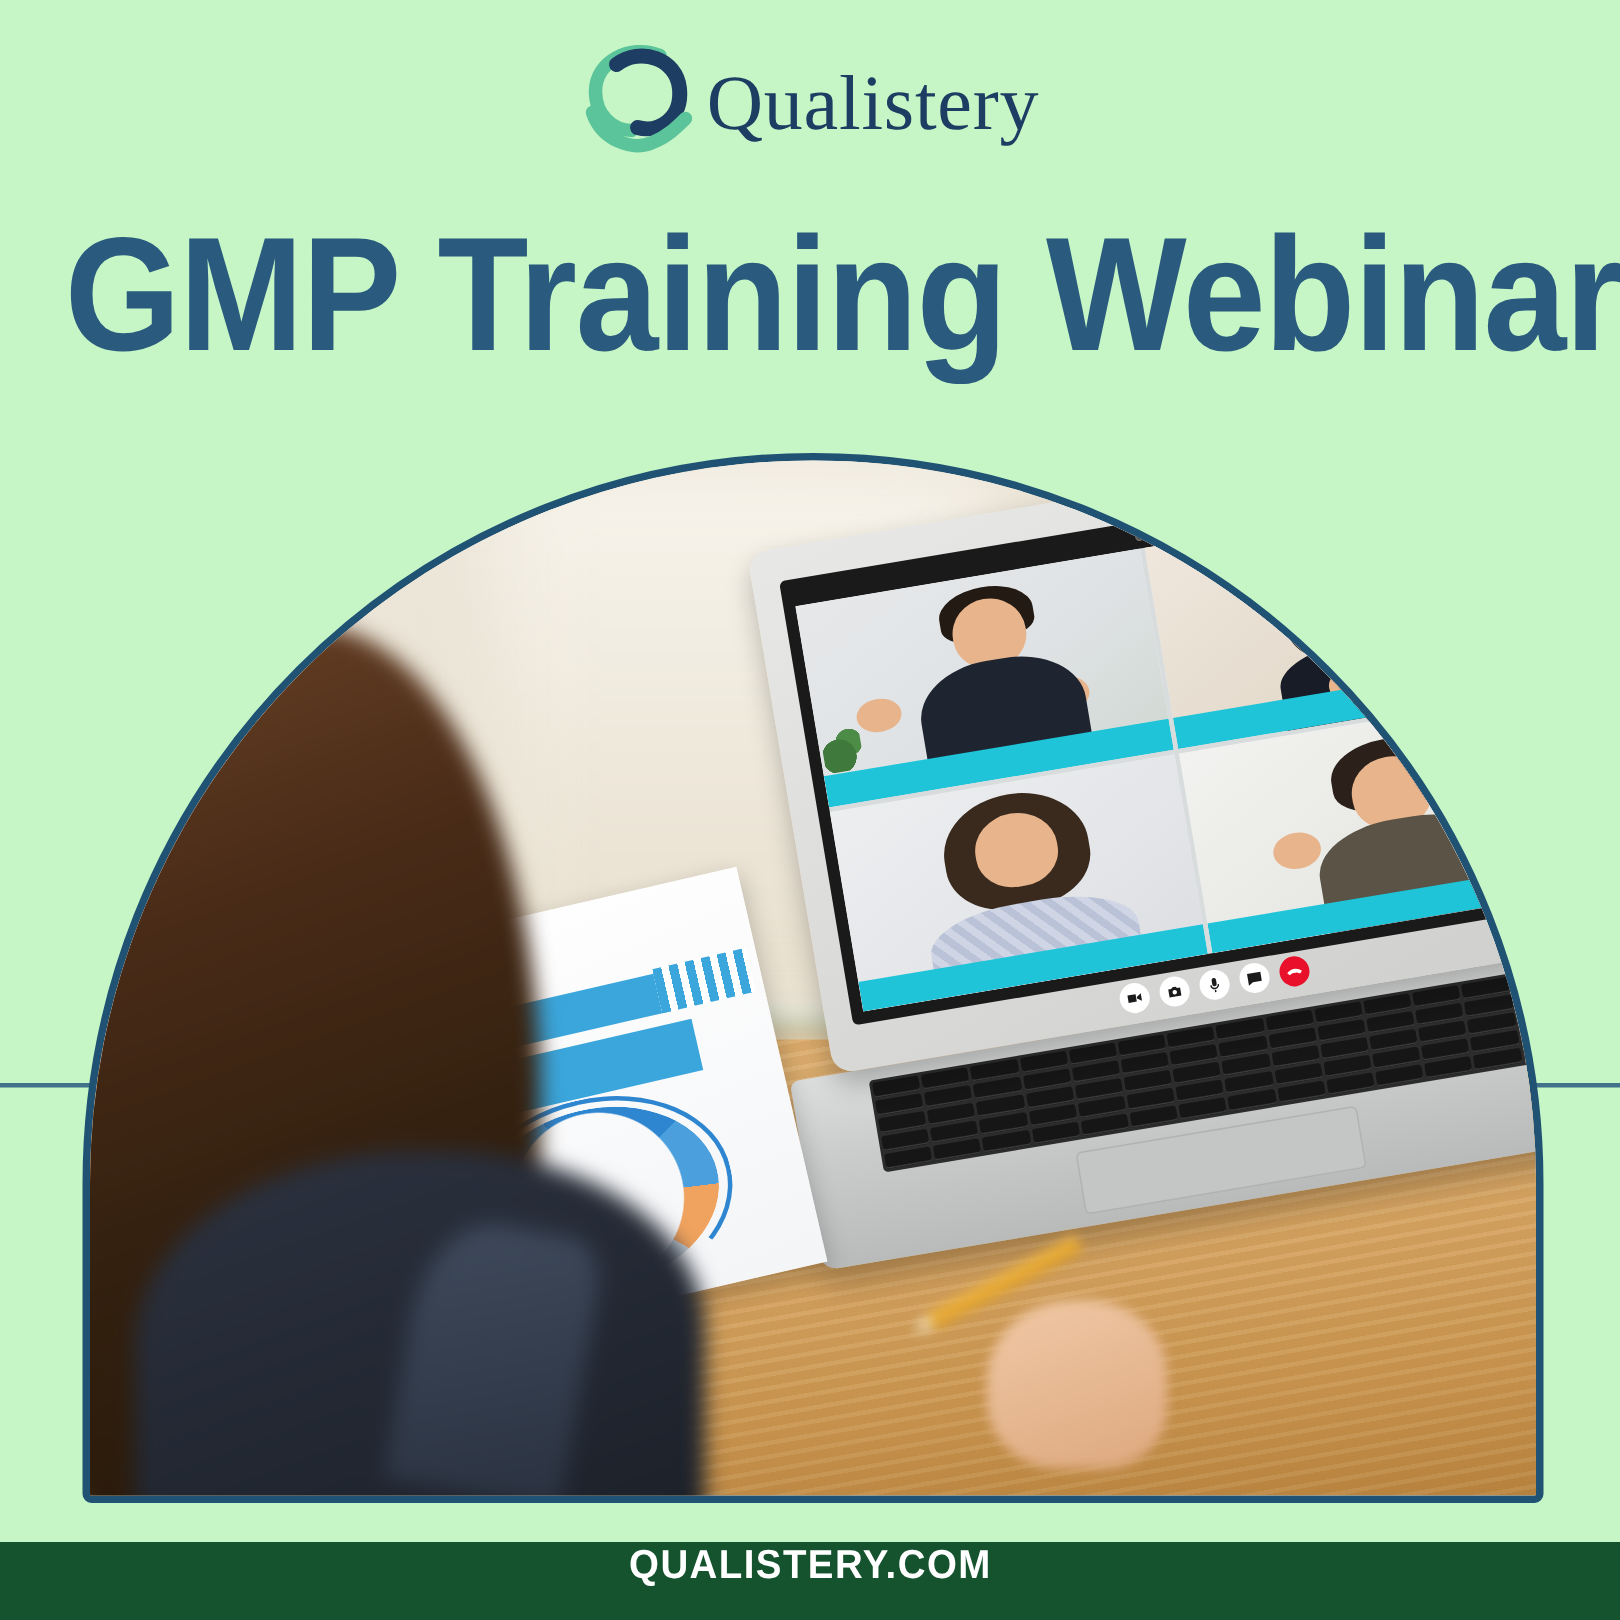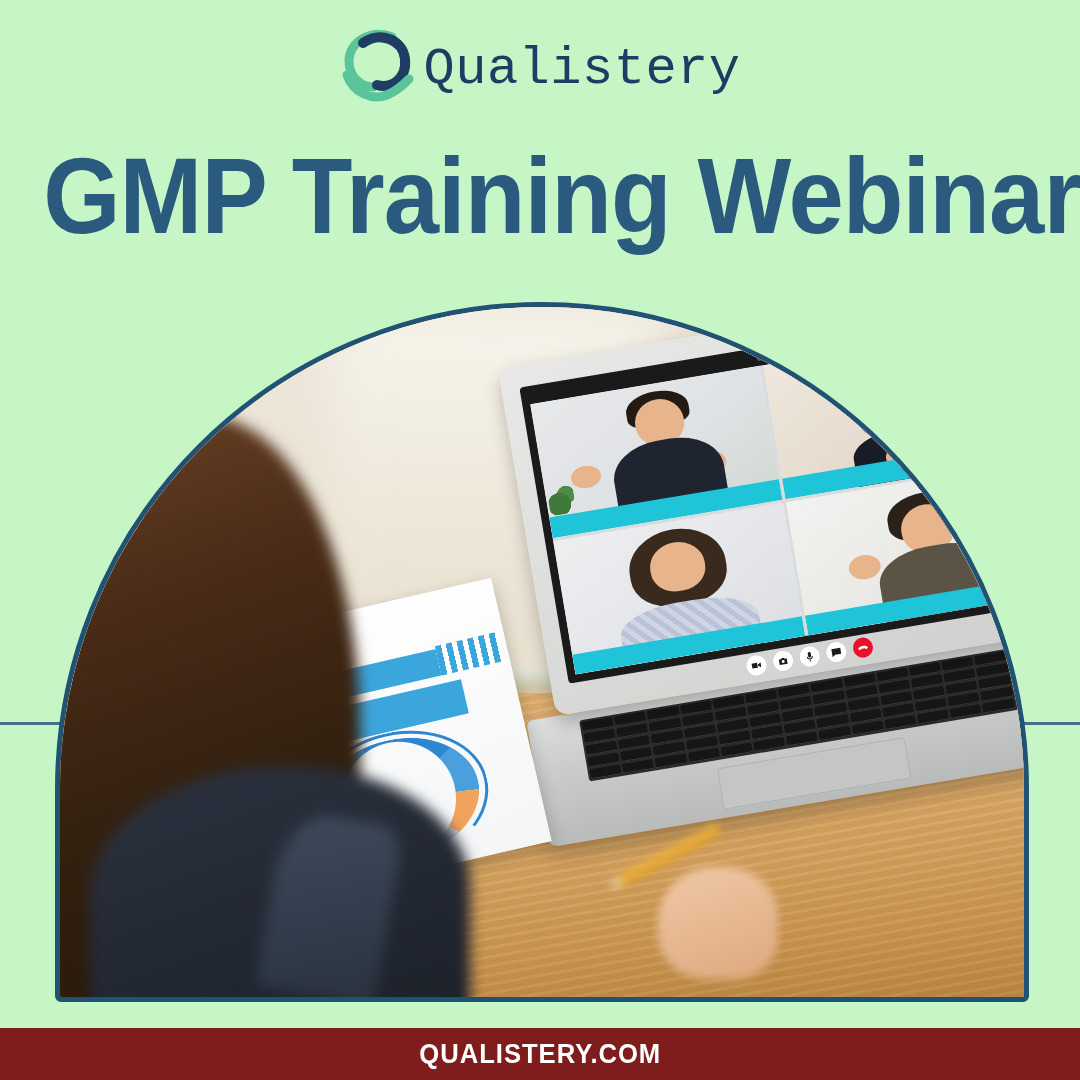--- a/index.html
+++ b/index.html
@@ -13,21 +13,21 @@
 
   
   .brand {
     position:absolute; top:20px; left:0; width:100%;
     height:100px;
     display:flex; align-items:center; justify-content:center;
     gap:8px;
   }
   .brand-mark { width:78px; height:86px; display:block; }
   .brand-word {
-    font-family:Liberation Mono, monospace;
+    font-family:Liberation Serif, serif;
     font-size:52px;
     color:#1e3d63;
     letter-spacing:0.5px;
     line-height:1;
     margin-left:-2px;
   }
 
   
   .headline {
     position:absolute; top:142px; left:0; width:100%;
@@ -318,22 +318,22 @@
   }
   .pencil:before {
     content:""; position:absolute; left:-14px; top:0;
     border-right:14px solid #e9d3a8;
     border-top:6px solid transparent; border-bottom:6px solid transparent;
   }
 
   
   .footer {
     position:absolute; left:0; bottom:0; width:1080px; height:52px;
-    background:#7f1d1d;
-    display:flex; align-items:center; justify-content:center;
+    background:#14532d;
+    display:flex; justify-content:center;
   }
   .footer-text {
     color:#ffffff;
     font-family:"Liberation Sans Narrow","Liberation Sans", sans-serif;
     font-weight:bold;
     font-size:27px;
     letter-spacing:1px;
     transform:scaleX(0.95);
   }
 </style>

